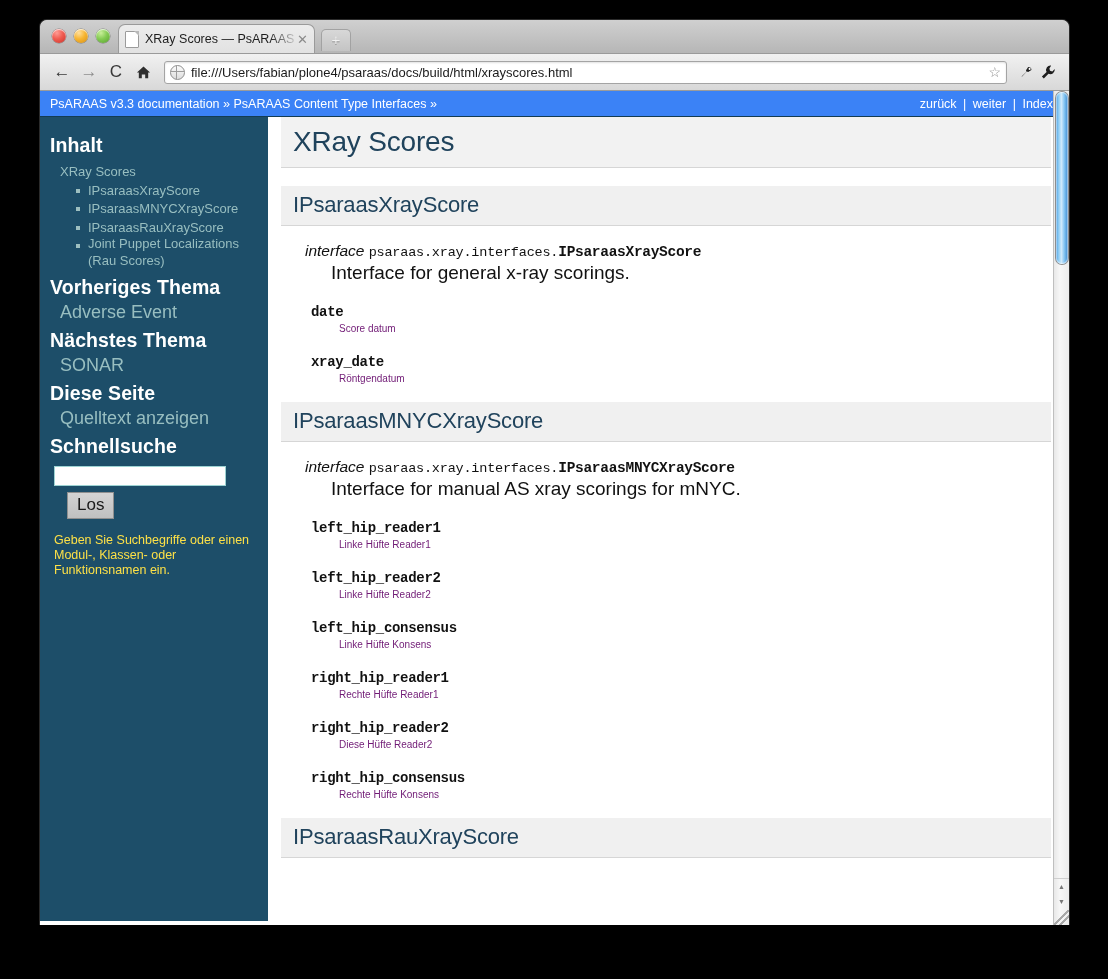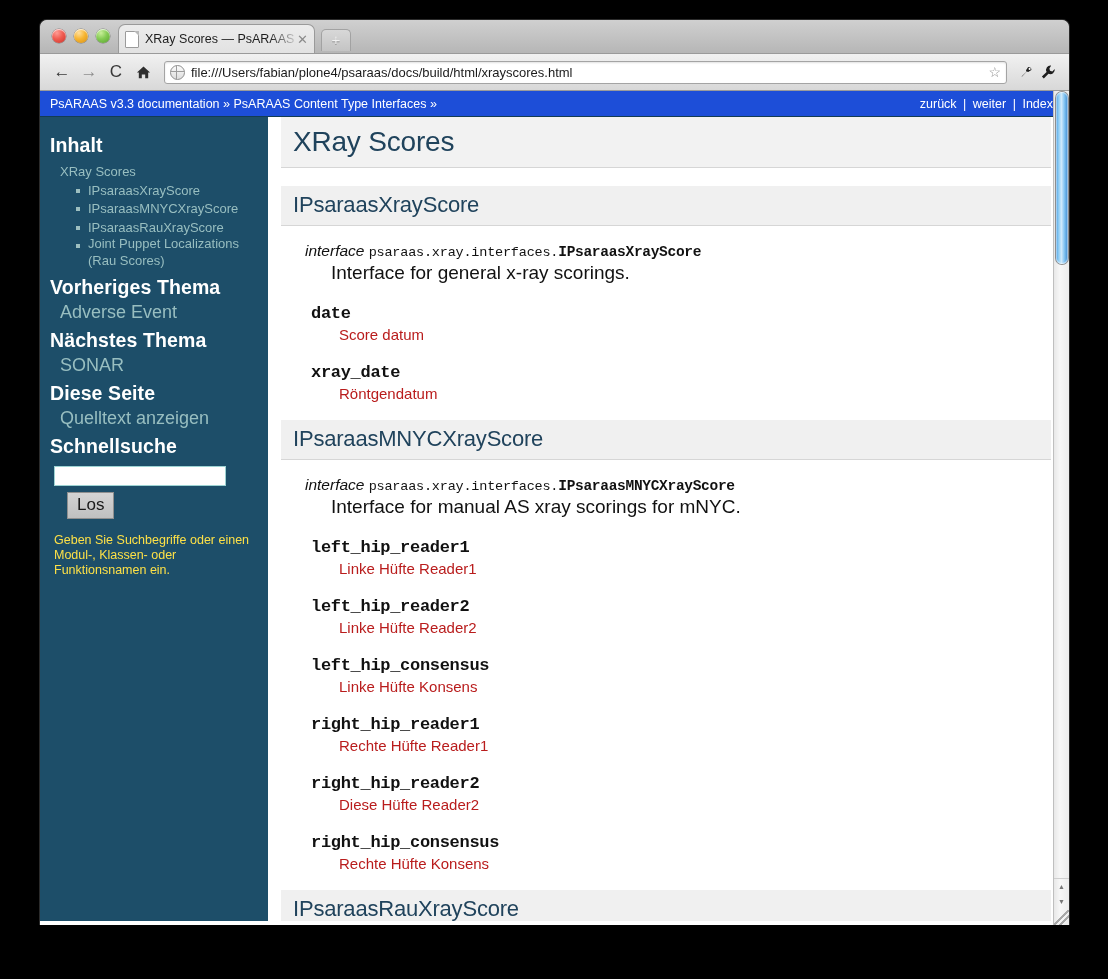--- a/index.html
+++ b/index.html
@@ -214,21 +214,21 @@
   #viewport {
     position: relative;
     height: 834px;
     background: #ffffff;
     overflow: hidden;
   }
 
   
   #relbar {
     height: 26px;
-    background: #1d4ed8;
+    background: #3b82f6;
     display: flex;
     align-items: center;
     justify-content: space-between;
     padding: 0 16px 0 10px;
     box-sizing: border-box;
     font-size: 12.5px;
     color: #ffffff;
     border-bottom: 1px solid #133c53;
   }
   #relbar a, #relbar span.crumb-sep { color: #ffffff; text-decoration: none; }
@@ -381,29 +381,29 @@
   dl.api > dd.sigdesc {
     margin: 2px 0 0 30px;
     font-size: 19px;
     color: #111111;
   }
 
   dl.fields { margin: 0; padding: 0; }
   dl.fields > dt.fname {
     margin: 20px 0 0 30px;
     font-family: "Liberation Mono", monospace;
-    font-size: 17px;
+    font-size: 14px;
     font-weight: bold;
     color: #111111;
     letter-spacing: -0.3px;
   }
   dl.fields > dd.fdesc {
     margin: 3px 0 0 58px;
-    font-size: 15px;
-    color: #b91c1c;
+    font-size: 10px;
+    color: #701a75;
   }
 
   .spacer-bottom { height: 24px; }
 
   
   #scrollbar {
     position: absolute;
     right: 0;
     top: 0;
     width: 16px;

